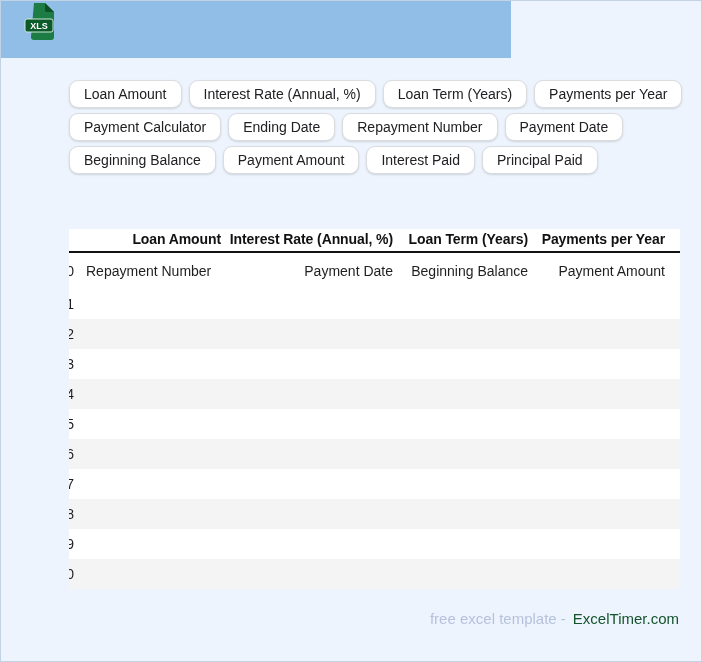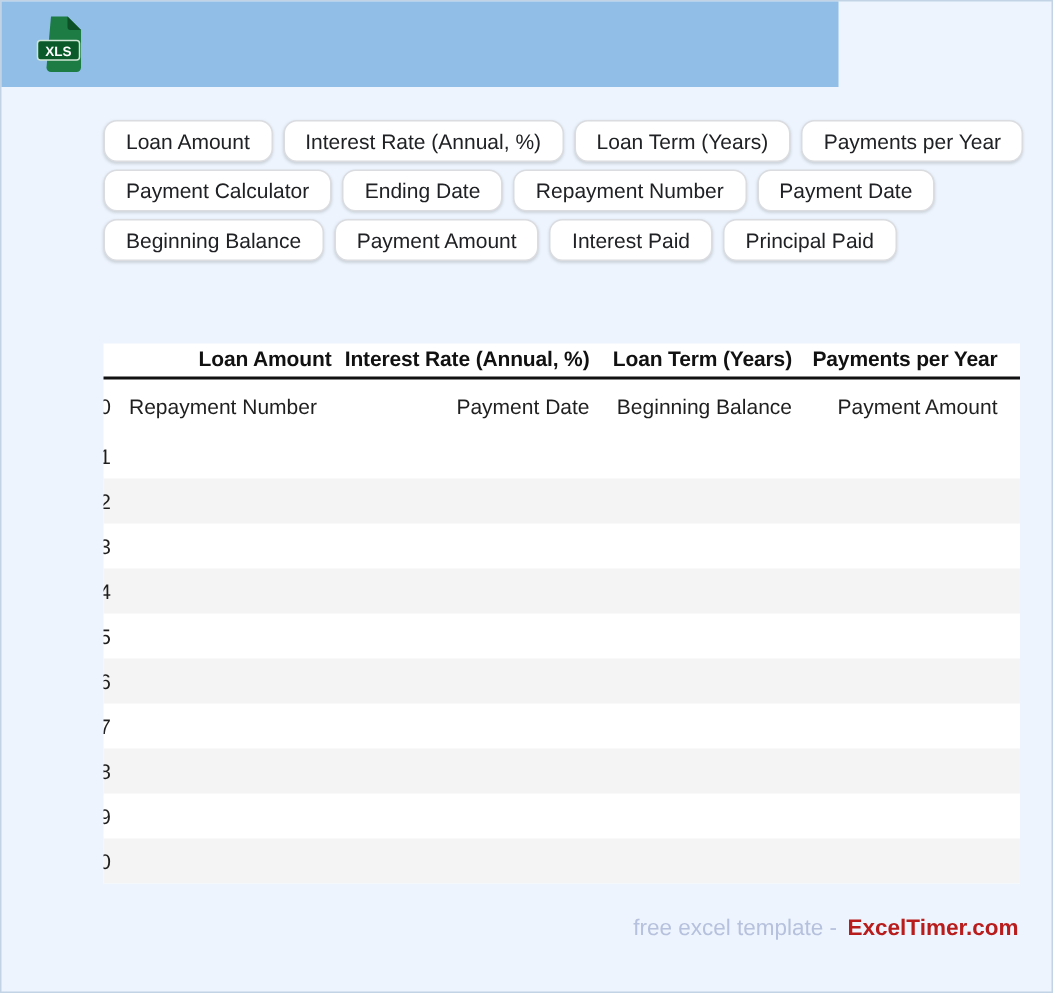--- a/index.html
+++ b/index.html
@@ -14,24 +14,24 @@
     width: 702px;
     height: 662px;
     background: #edf4fd;
     border: 1px solid #c2d3e6;
   }
 
   
   .topbar {
     position: absolute;
     left: 0; top: 0;
-    width: 558px; height: 57px;
+    width: 510px; height: 57px;
     background: #90bee7;
     display: flex;
-    align-items: center;
+    align-items: flex-start;
     padding-left: 20px;
   }
   .xls-icon { width: 36px; height: 42px; flex: 0 0 auto; margin-right: 10px; }
   .topbar-title {
     color: #ffffff;
     font-size: 21px;
     letter-spacing: 0.2px;
     white-space: nowrap;
   }
 
@@ -103,22 +103,22 @@
 
   
   .footer {
     position: absolute;
     right: 22px; top: 609px;
     font-size: 15px;
     color: #b6c1dd;
     white-space: nowrap;
   }
   .footer .brand {
-    font-weight: bold;
-    color: #b91c1c;
+    font-weight: normal;
+    color: #14532d;
     margin-left: 7px;
     text-decoration: none;
     cursor: pointer;
   }
 </style>
 </head>
 <body>
 
 <div class="page">
 

